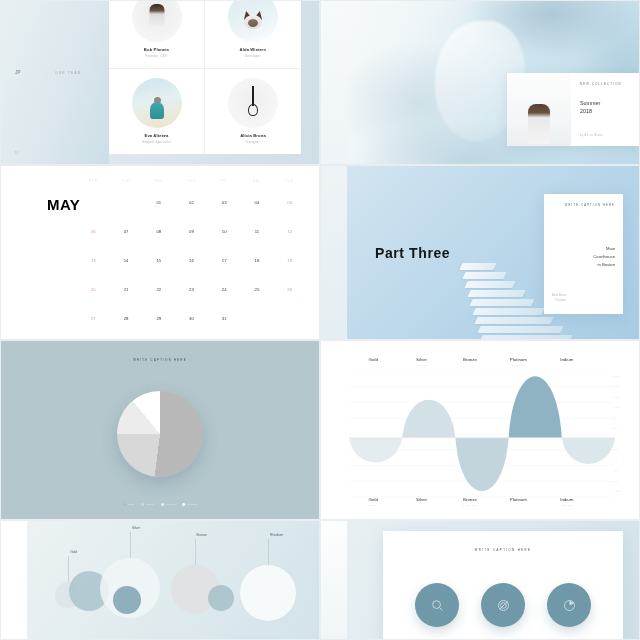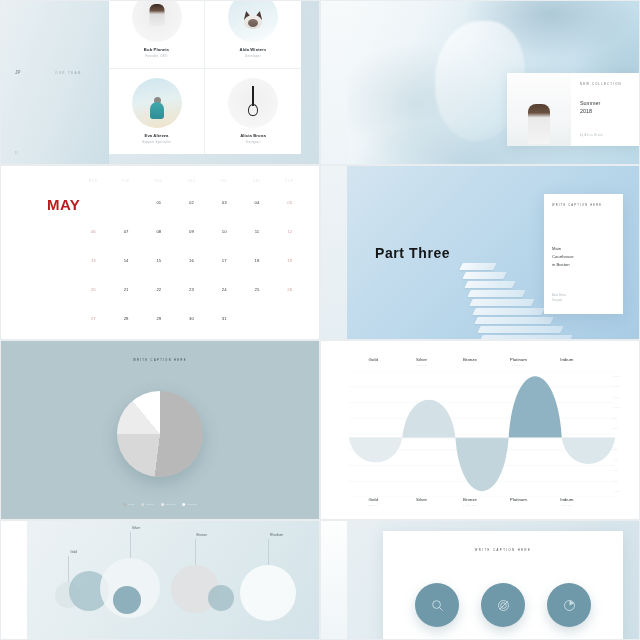--- a/index.html
+++ b/index.html
@@ -188,41 +188,41 @@
     border-radius: 8px 8px 2px 2px;
   }
   .s2-txt { flex: 1; padding: 10px 9px; position: relative; }
   .s2-kicker { font-size: 2.7px; letter-spacing: 1.25px; color: #5c6368; text-transform: uppercase; }
   .s2-title { font-size: 5.4px; color: #33393d; line-height: 1.45; margin-top: 14px; }
   .s2-sub { position: absolute; left: 9px; bottom: 9px; font-size: 2.6px; color: #b3babe; letter-spacing: .4px; }
   
   .s3 { background: #ffffff; }
   .cal-month {
     position: absolute; left: 46px; top: 30px;
-    font-size: 15px; font-weight: 700; color: #b91c1c; letter-spacing: .4px;
+    font-size: 15px; font-weight: 700; color: #000000; letter-spacing: .4px;
   }
   .cal-grid {
     position: absolute; left: 76px; top: 8px; right: 13px; bottom: 6px;
     display: grid;
     grid-template-columns: repeat(7, 1fr);
     grid-template-rows: 14px repeat(5, 1fr);
     z-index: 3;
   }
   .cal-dow {
     display: flex; align-items: center; justify-content: center;
     font-size: 2.6px; letter-spacing: .9px; color: #e0e4e6; text-transform: uppercase;
   }
   .cal-day {
     display: flex; align-items: center; justify-content: center;
     font-size: 4.3px; color: #3a4044; font-weight: 500;
   }
   .cal-day.wk { color: #cf9d9d; }
   .cal-day.empty { color: transparent; }
   
-  .s4 { background: linear-gradient(135deg,#d6e6f0 0%,#c3dced 35%,#b3d3e8 70%,#a9cce4 100%); }
+  .s4 { background: linear-gradient(135deg,#d6e6f0 0%,#c3dced 35%,#b3d3e8 70%,#a9cce4 100%); text-align: right; }
   .s4-rail { background: linear-gradient(180deg,#eef3f6,#e5eef2); }
   .s4-title {
     position: absolute; left: 54px; top: 50%; transform: translateY(-50%);
     font-size: 14px; font-weight: 700; color: #141618; letter-spacing: .6px;
   }
   .s4-bldg {
     position: absolute; left: 140px; bottom: -30px;
     width: 120px; height: 120px;
   }
   .s4-bldg i {

